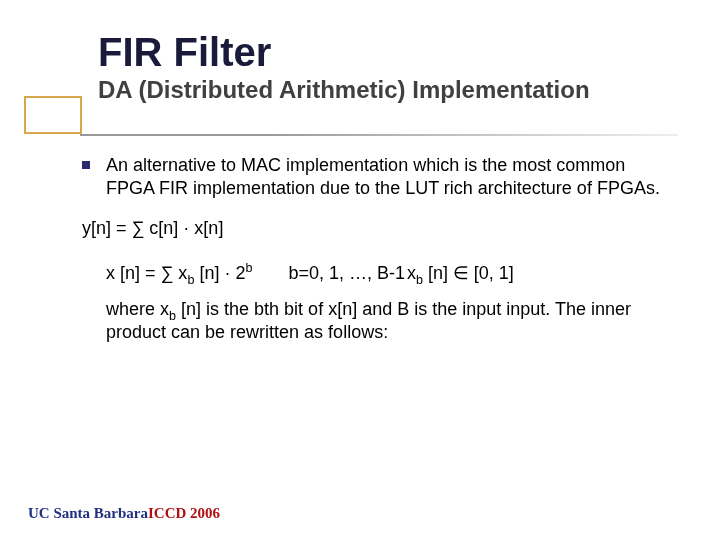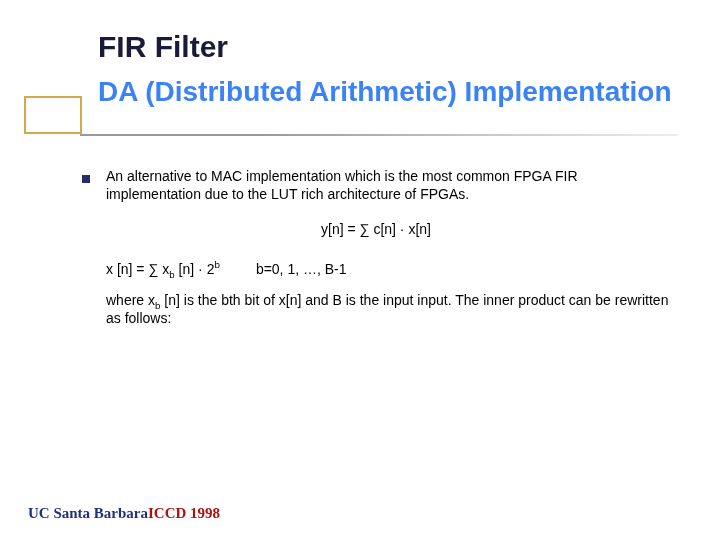--- a/index.html
+++ b/index.html
@@ -31,71 +31,70 @@
     height: 34px;
     border: 2px solid #d6a84a;
     background: transparent;
   }
   .title {
     position: absolute;
     top: 0;
     left: 74px;
     font-family: Arial, Helvetica, sans-serif;
     font-weight: bold;
-    font-size: 30px;
+    font-size: 40px;
     color: #1a1a3a;
     letter-spacing: 0px;
   }
   .subtitle {
     position: absolute;
     top: 46px;
     left: 74px;
     font-family: Arial, Helvetica, sans-serif;
     font-weight: bold;
-    font-size: 28px;
-    color: #3b82f6;
+    font-size: 24px;
+    color: #404040;
   }
   .title-underline {
     position: absolute;
     top: 104px;
     left: 56px;
     right: 18px;
     height: 2px;
     background: linear-gradient(to right, #999 0%, #999 30%, #eee 100%);
   }
   .body {
     position: absolute;
     top: 154px;
     left: 82px;
     right: 50px;
     font-family: Tahoma, Verdana, Arial, sans-serif;
-    font-size: 14px;
+    font-size: 18px;
     line-height: 1.25;
     color: #000;
-    margin-top: 14px;
   }
   .bullet-row {
     display: flex;
     align-items: flex-start;
     margin-bottom: 18px;
   }
   .bullet-sq {
     flex: 0 0 auto;
     width: 8px;
     height: 8px;
     background: #2a2a6a;
     margin-top: 7px;
     margin-right: 16px;
   }
   .bullet-text {
     flex: 1 1 auto;
   }
   .eq-pair {
     display: flex;
-    justify-content: center;
+    justify-content: space-between;
     gap: 80px;
     margin: 14px 0 22px 0;
     font-family: Tahoma, Verdana, Arial, sans-serif;
   }
   .eq-center {
     display: flex;
     flex-direction: row;
     align-items: center;
     gap: 2px;
   }
@@ -154,27 +153,30 @@
       <div class="eq-line">y[n] = ∑ c[n] · x[n]</div>
     </div>
 
 
     <div class="indent-eq">
       <div class="eq-line">
         <span>x [n] = ∑ x</span><sub>b</sub><span> [n] · 2</span><sup>b</sup>
       </div>
       <div class="eq-center">
         <div class="eq-line">b=0, 1, …, B-1</div>
+        <div class="eq-line">
+          <span>x</span><sub>b</sub><span> [n]  ∈ [0, 1]</span>
+        </div>
       </div>
     </div>
 
     <div class="after-para">
       <span>where x</span><sub>b</sub><span> [n] is the bth bit of x[n] and B is the input input. The inner product can be rewritten as follows:</span>
     </div>
 
   </div>
 
   <div class="footer">
     <div class="footer-left">UC Santa Barbara</div>
-    <div class="footer-right">ICCD 1998</div>
+    <div class="footer-right">ICCD 2006</div>
   </div>
 
 </div>
 
 </body></html>

